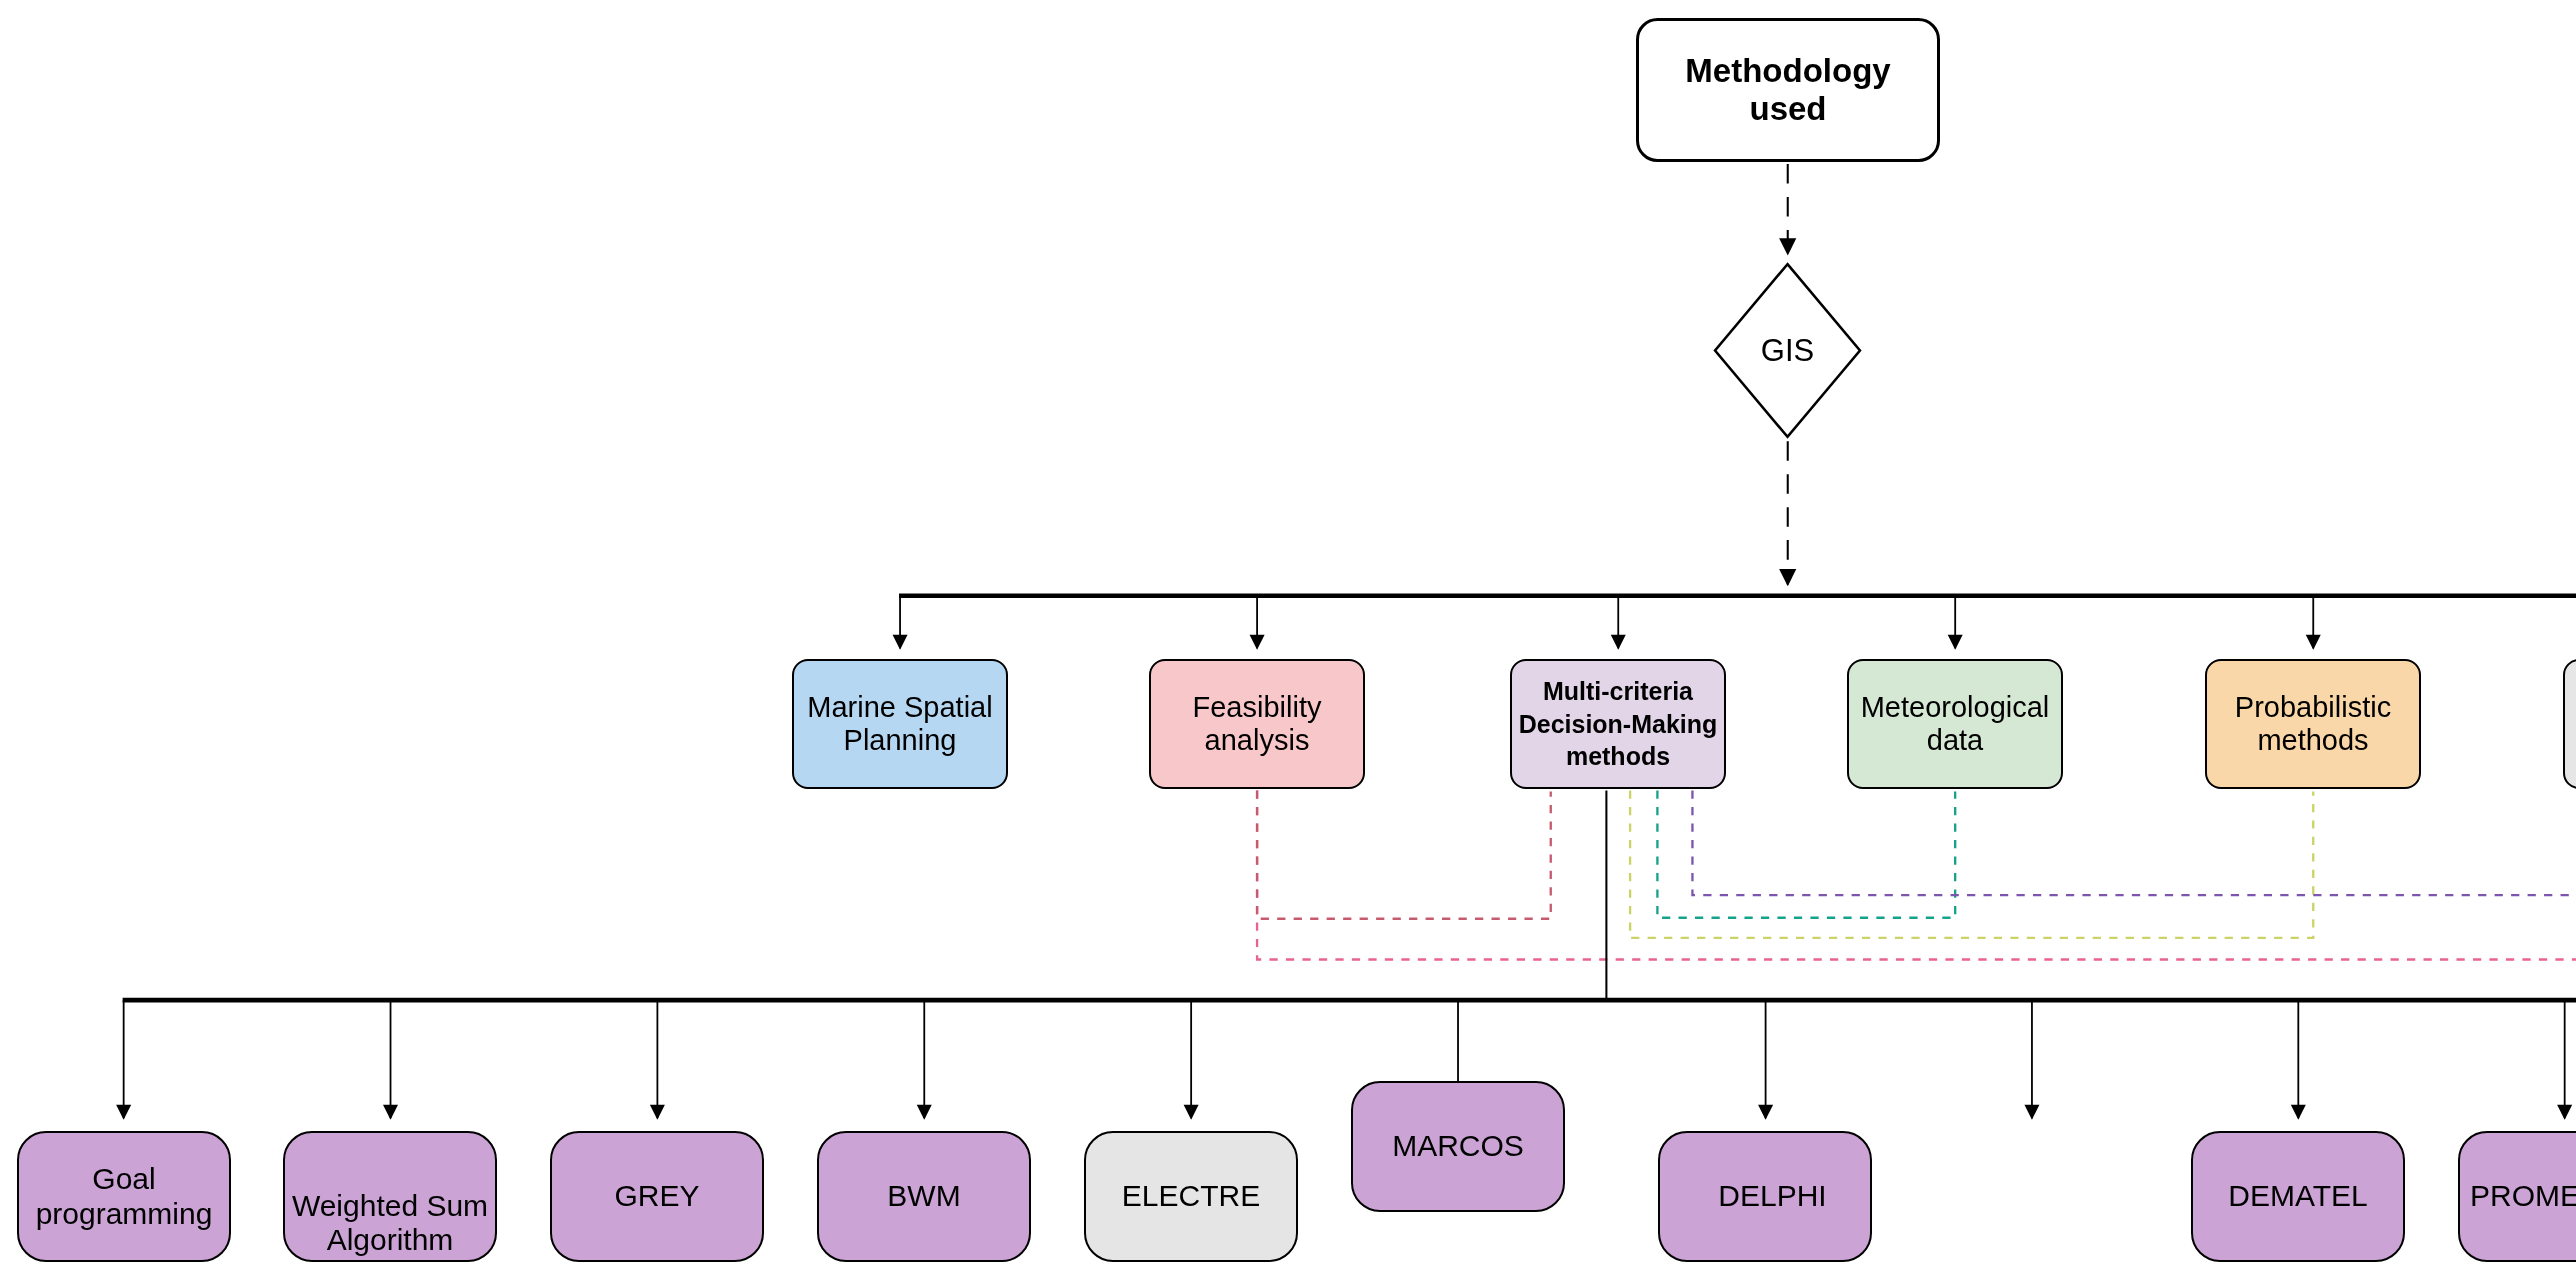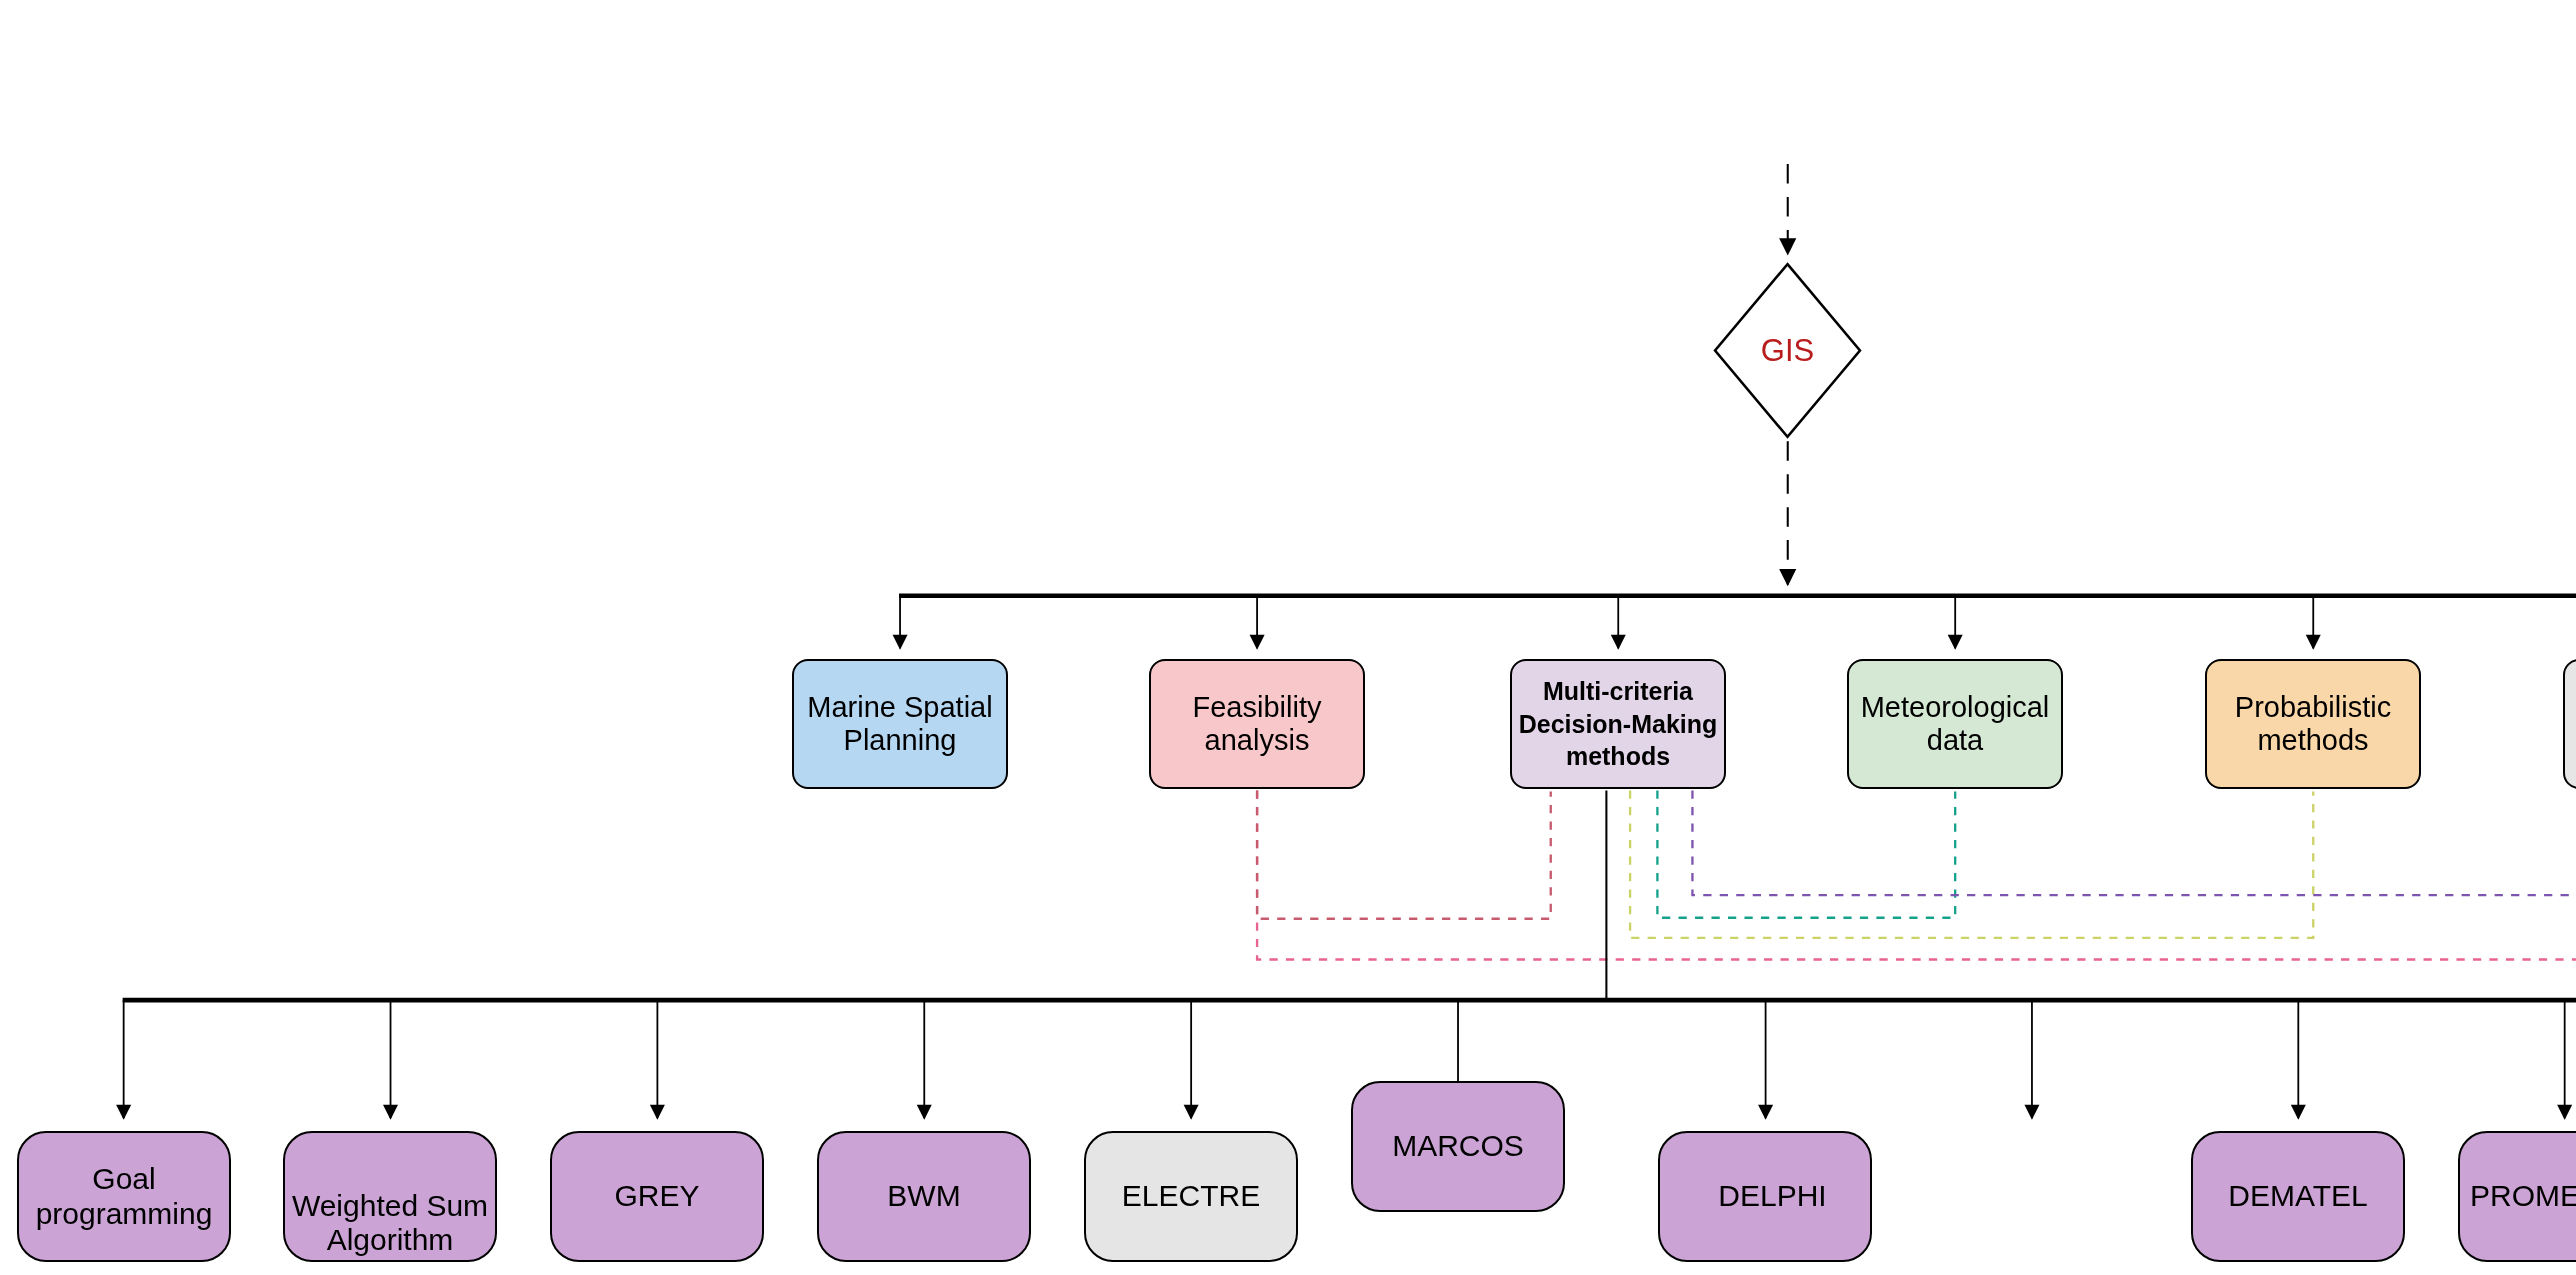--- a/index.html
+++ b/index.html
@@ -9,21 +9,21 @@
   .node{position:absolute;z-index:2;display:flex;align-items:center;justify-content:center;
         text-align:center;box-sizing:border-box;border:2.6px solid #000;border-radius:16px;
         color:#000;line-height:1.15;padding:2.1px 4.1px;background:#fff;}
   .root-box{border-width:3.1px;border-radius:21.6px;font-weight:bold;font-size:33px;}
   .l2{width:216px;height:130px;font-size:29px;}
   .l2.bold{font-weight:bold;font-size:25px;line-height:1.3;}
   .l3{width:214px;height:131px;font-size:30px;border-radius:29px;}
   .diamond-wrap{position:absolute;z-index:2;}
   .diamond-wrap svg{display:block;}
   .diamond-label{position:absolute;left:0;top:0;width:100%;height:100%;display:flex;
-                 align-items:center;justify-content:center;font-size:31px;color:#b91c1c;}
+                 align-items:center;justify-content:center;font-size:31px;color:#000000;}
 </style>
 </head>
 <body>
 
 <div class="canvas">
 
   <svg class="edges" width="3203" height="1276" viewBox="0 0 6217 2476">
     <defs>
       <marker id="arrow" viewBox="0 0 12 12" refX="10" refY="6" markerWidth="10" markerHeight="10" orient="auto-start-reverse">
         <path d="M1,1 L11,6 L1,11 Z" fill="#000"></path>
@@ -57,20 +57,23 @@
     <path d="M 2312 1941 V 2170" stroke="#000" stroke-width="3.5" fill="none" marker-end="url(#arrow)"></path>
     <path d="M 2830 1941 V 2170" stroke="#000" stroke-width="3.5" fill="none" marker-end="url(#arrow)"></path>
     <path d="M 3427 1941 V 2170" stroke="#000" stroke-width="3.5" fill="none" marker-end="url(#arrow)"></path>
     <path d="M 3944 1941 V 2170" stroke="#000" stroke-width="3.5" fill="none" marker-end="url(#arrow)"></path>
     <path d="M 4461 1941 V 2170" stroke="#000" stroke-width="3.5" fill="none" marker-end="url(#arrow)"></path>
     <path d="M 4978 1941 V 2170" stroke="#000" stroke-width="3.5" fill="none" marker-end="url(#arrow)"></path>
     <path d="M 5495 1941 V 2170" stroke="#000" stroke-width="3.5" fill="none" marker-end="url(#arrow)"></path>
     <path d="M 6005 1941 V 2170" stroke="#000" stroke-width="3.5" fill="none" marker-end="url(#arrow)"></path>
   </svg>
 
+  <div class="node root-box" style="left: 1636px; top: 18px; width: 304px; height: 144px; background-color: rgb(255, 255, 255);">
+    <span>Methodology used</span>
+  </div>
 
   <div class="diamond-wrap" style="left:1713px;top:262px;width:149px;height:177px;">
     <svg width="149" height="177" viewBox="0 0 290 344">
       <polygon points="145,4 286,172 145,340 4,172" fill="#ffffff" stroke="#000" stroke-width="5"></polygon>
     </svg>
     <div class="diamond-label">GIS</div>
   </div>
 
   <div class="node l2" style="left: 792px; top: 659px; background-color: rgb(181, 215, 242);">
     <span>Marine Spatial Planning</span>

